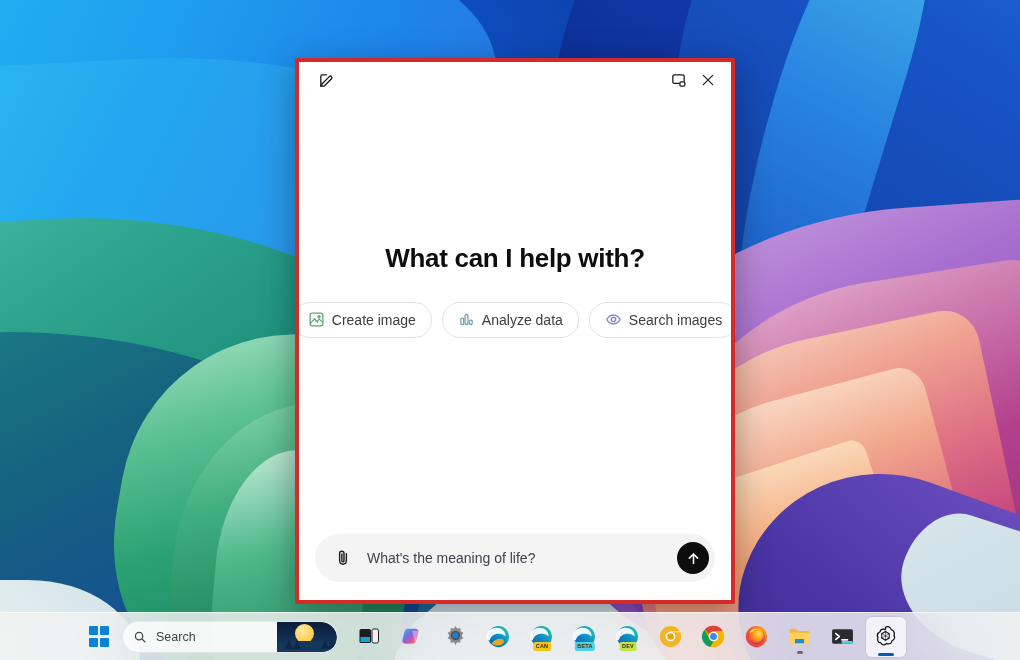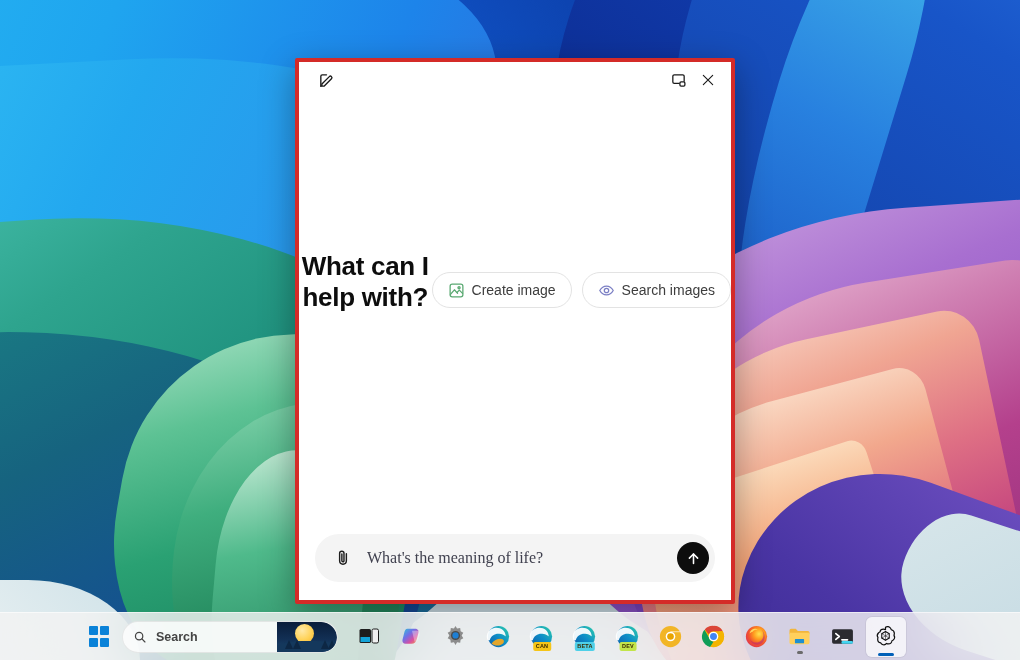--- a/index.html
+++ b/index.html
@@ -179,21 +179,21 @@
     cursor: pointer;
     color: #1a1a1a;
     background: transparent;
     border: none;
   }
   #titlebar-spacer { flex: 1; }
 
   #chat-body {
     flex: 1;
     display: flex;
-    flex-direction: row;
+    flex-direction: column;
     align-items: center;
     justify-content: center;
     padding-bottom: 40px;
   }
   #greeting {
     font-size: 26px;
     font-weight: 600;
     color: #0d0d0d;
     letter-spacing: -0.3px;
     margin-bottom: 28px;
@@ -240,22 +240,22 @@
     display: flex; align-items: center; justify-content: center;
     cursor: pointer; color: #1d1d1d;
     border-radius: 50%;
     background: transparent; border: none;
   }
   #prompt-input {
     flex: 1;
     border: none;
     outline: none;
     background: transparent;
-    font-family: Liberation Serif, serif;
-    font-size: 16px;
+    font-family: Liberation Sans, sans-serif;
+    font-size: 14px;
     color: #40414f;
   }
   #send-button {
     width: 32px; height: 32px;
     border-radius: 50%;
     background: #0d0d0d;
     display: flex; align-items: center; justify-content: center;
     cursor: pointer; border: none;
     flex: 0 0 auto;
   }
@@ -295,21 +295,21 @@
     width: 216px; height: 32px;
     background: rgba(255,255,255,0.78);
     border: 1px solid rgba(0,0,0,0.08);
     border-radius: 16px;
     display: flex; align-items: center;
     padding-left: 10px;
     cursor: text;
     overflow: hidden;
   }
   #search-label {
-    font-size: 12.5px; color: #444; margin-left: 9px; font-weight: bold;
+    font-size: 12.5px; color: #444; margin-left: 9px;
   }
   #search-widget {
     position: absolute; right: 0; top: 0;
     width: 60px; height: 32px;
     border-radius: 0 16px 16px 0;
     background: linear-gradient(180deg, #0a1d3a 0%, #123055 55%, #1b4a72 100%);
     overflow: hidden;
   }
   #search-widget .moon {
     position: absolute; left: 18px; top: 2px;
@@ -423,20 +423,30 @@
             <svg width="17" height="17" viewBox="0 0 24 24" fill="none" stroke="#5aa972" stroke-width="1.8" stroke-linecap="round" stroke-linejoin="round">
               <rect x="3" y="3" width="18" height="18" rx="3"></rect>
               <path d="M3.5 17.5L9 11l4.5 5"></path>
               <path d="M13 14.5l3-3 4.5 4.5"></path>
               <circle cx="15.6" cy="8.2" r="1.5"></circle>
             </svg>
           </span>
           <span>Create image</span>
         </button>
 
+        <button class="chip">
+          <span class="chip-icon">
+            <svg width="17" height="17" viewBox="0 0 24 24" fill="none" stroke="#7aa6b5" stroke-width="1.9" stroke-linecap="round" stroke-linejoin="round">
+              <rect x="4" y="10" width="4" height="9" rx="1.2"></rect>
+              <rect x="10" y="5" width="4" height="14" rx="1.2"></rect>
+              <rect x="16" y="13" width="4" height="6" rx="1.2"></rect>
+            </svg>
+          </span>
+          <span>Analyze data</span>
+        </button>
 
         <button class="chip">
           <span class="chip-icon">
             <svg width="17" height="17" viewBox="0 0 24 24" fill="none" stroke="#7b7fc4" stroke-width="1.8" stroke-linecap="round" stroke-linejoin="round">
               <path d="M2.5 12S6 5.8 12 5.8 21.5 12 21.5 12 18 18.2 12 18.2 2.5 12 2.5 12z"></path>
               <circle cx="12" cy="12" r="3.1"></circle>
             </svg>
           </span>
           <span>Search images</span>
         </button>

